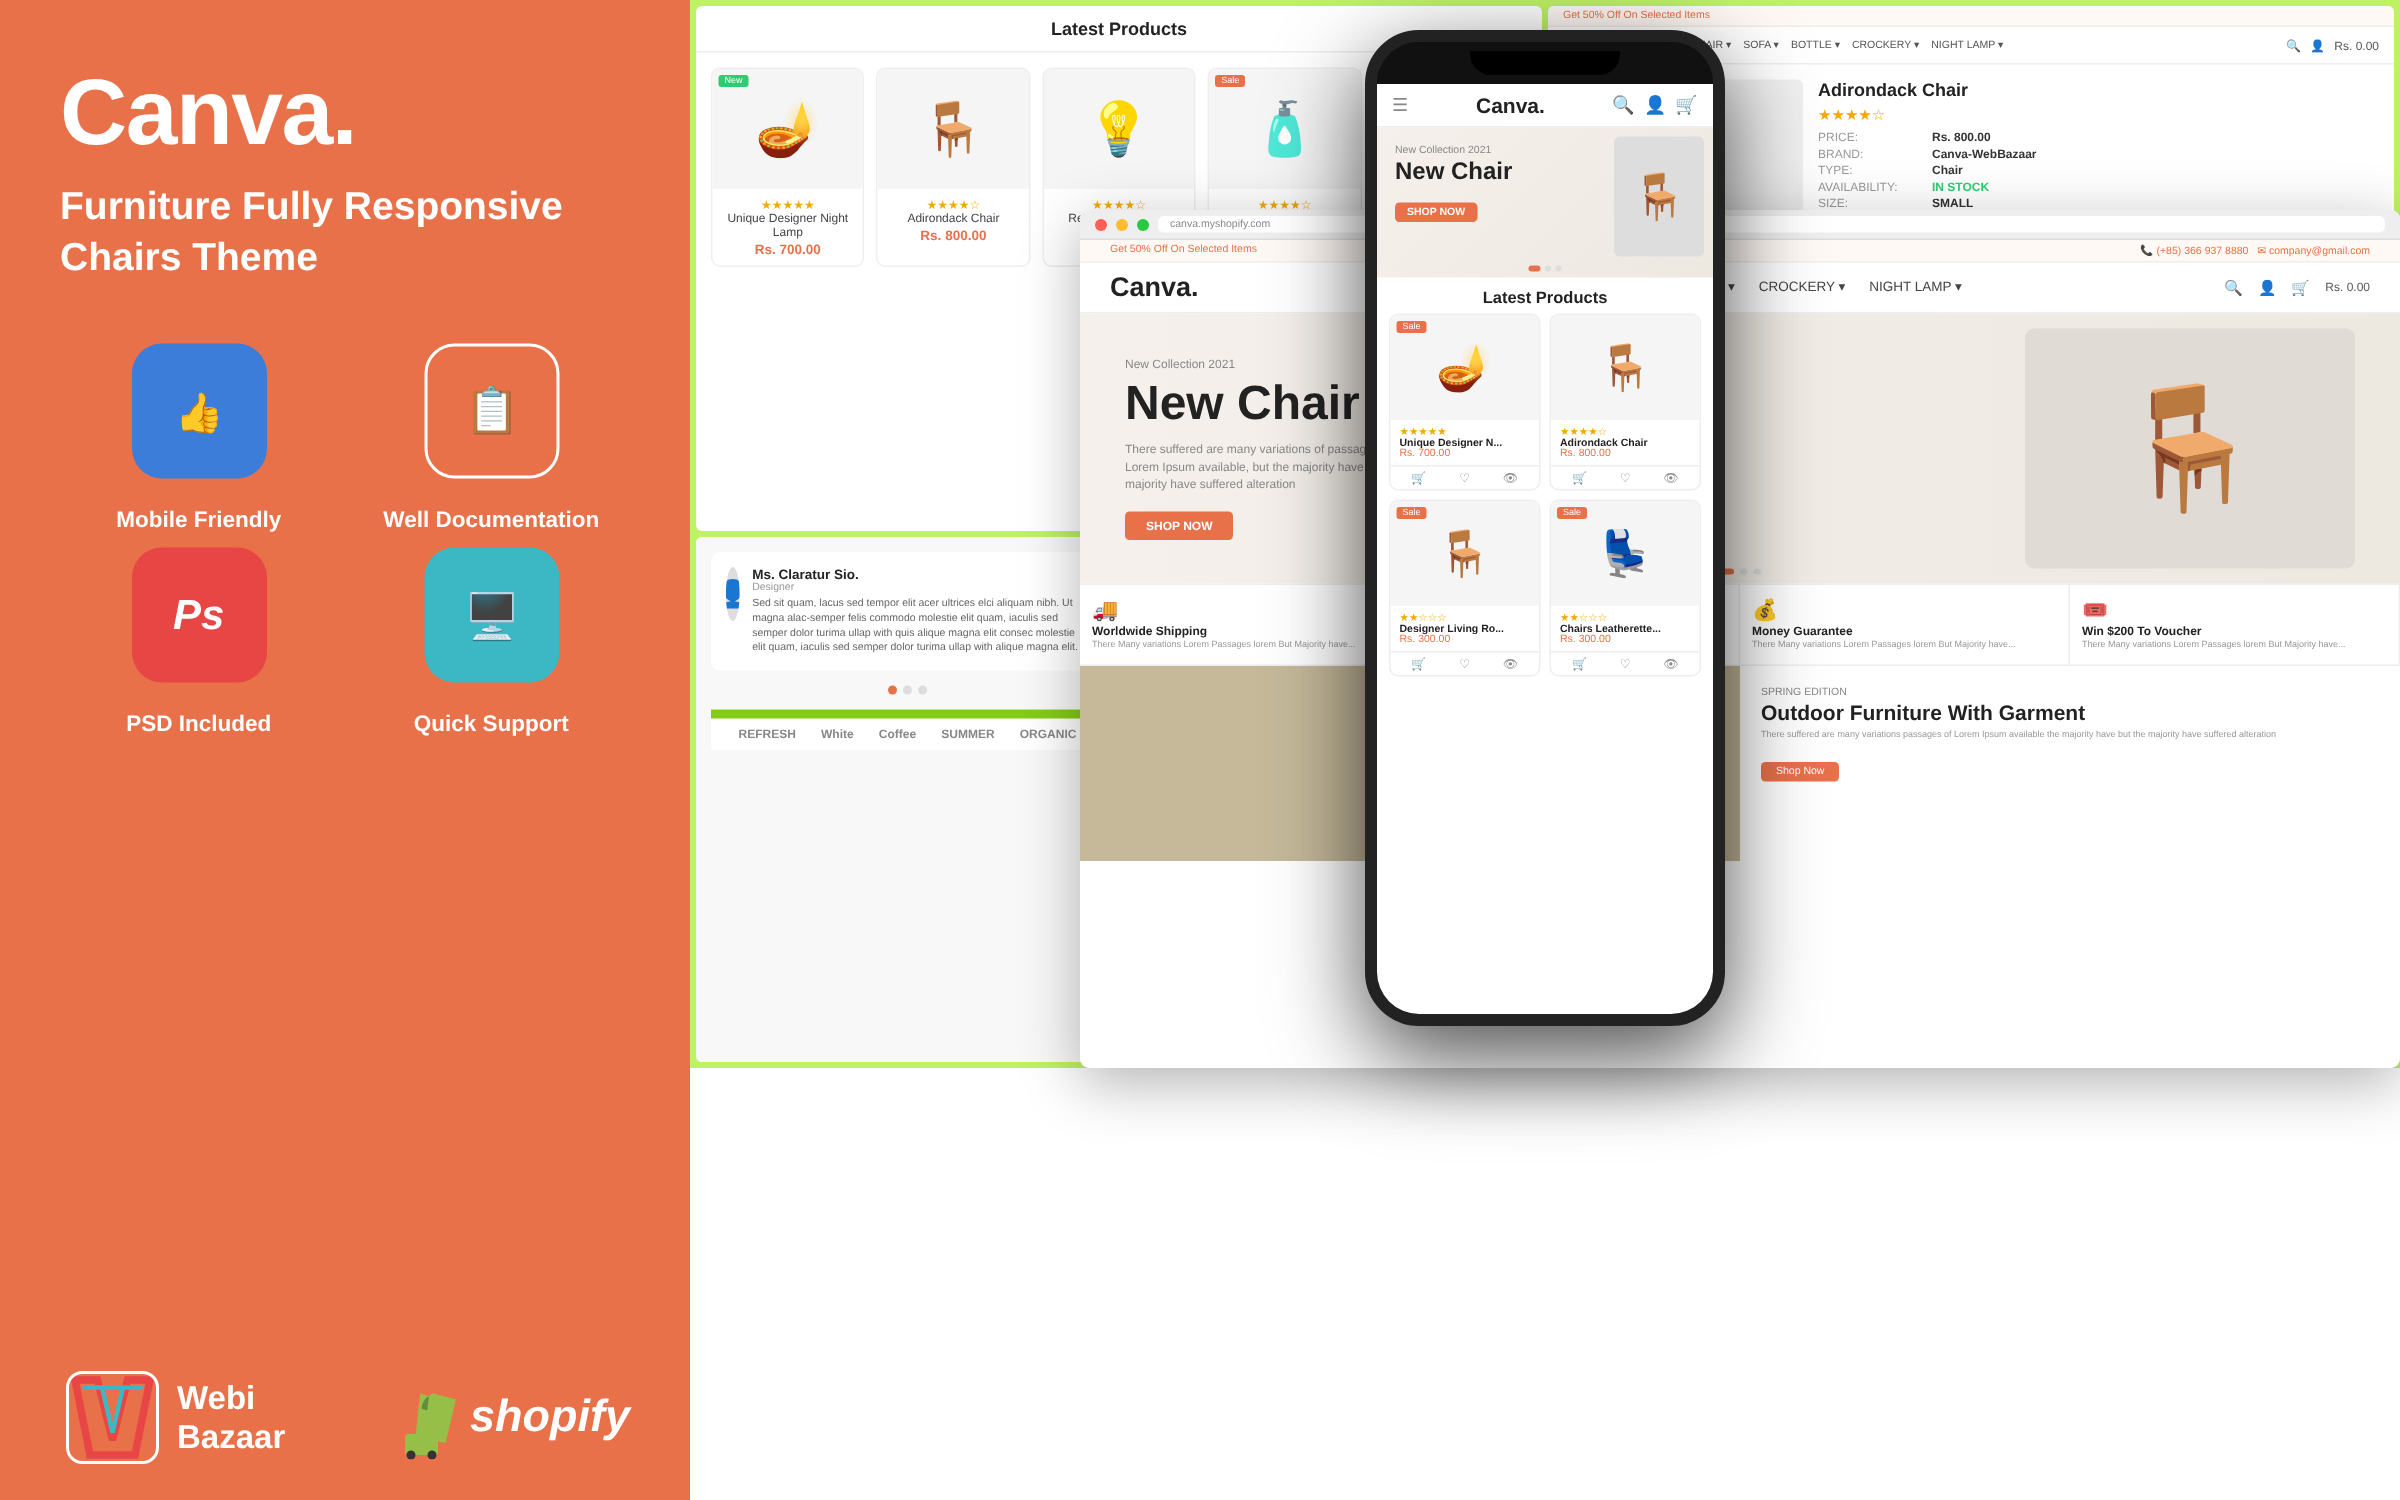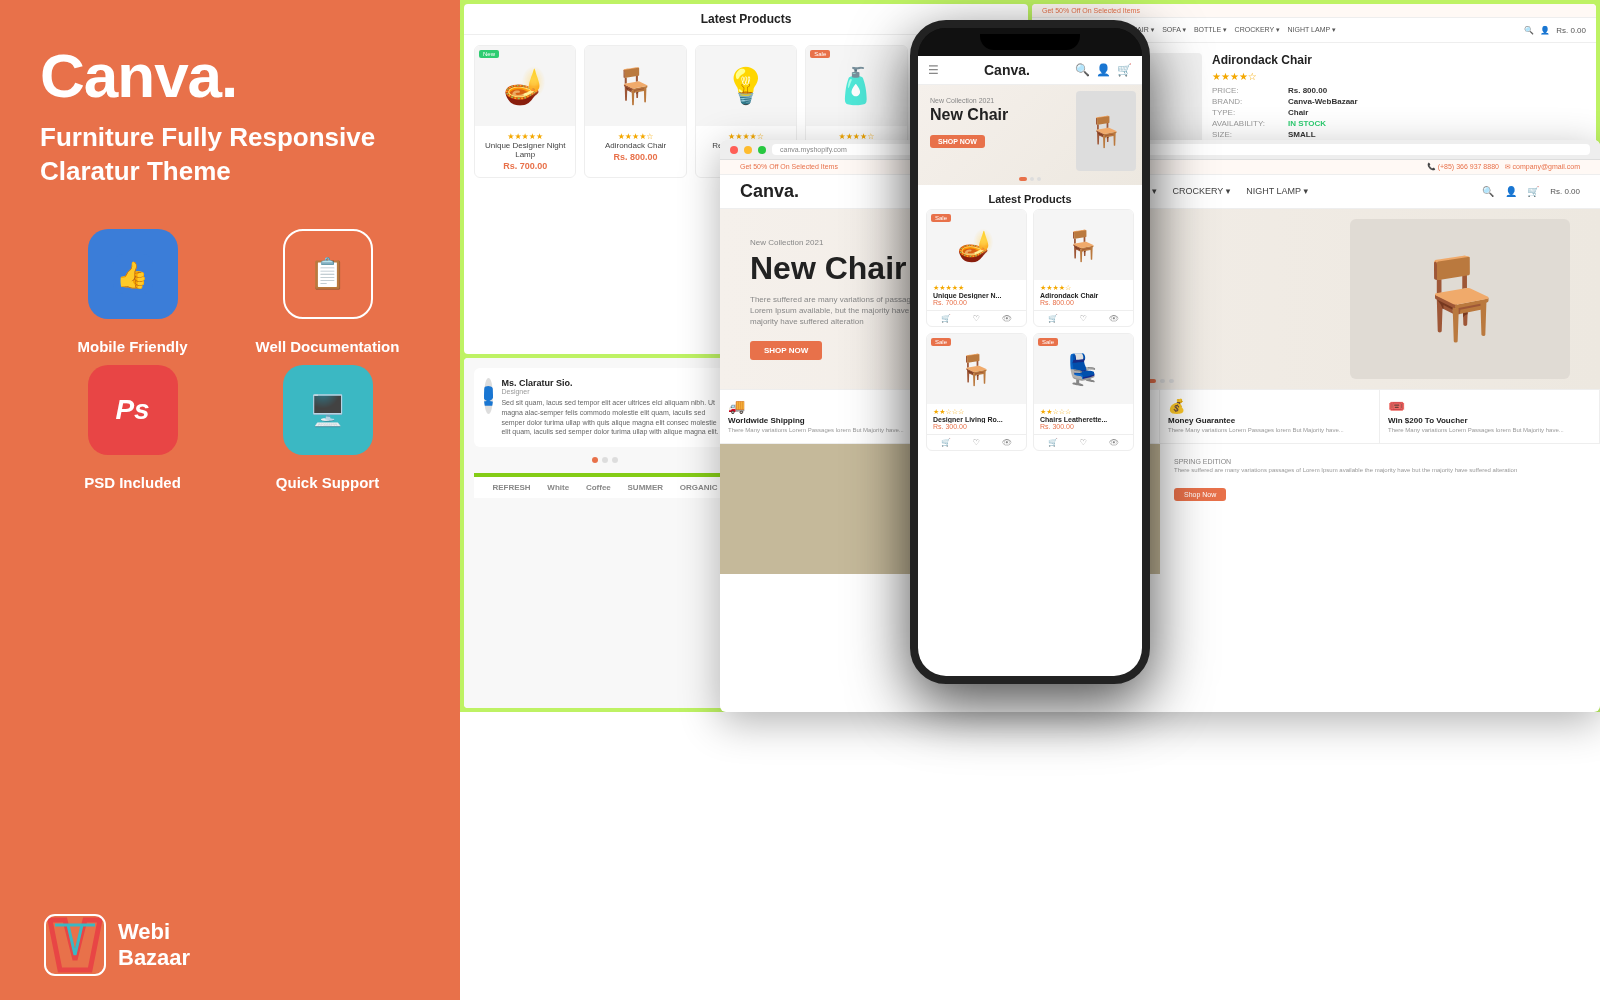--- a/index.html
+++ b/index.html
@@ -540,21 +540,21 @@
     .dcb-chair { font-size: 60px; margin-bottom: 4px; }
 
     .bottom-left-split {
       display: grid;
       grid-template-columns: 1fr 1fr;
       height: 100%;
     }
 
     .brand-logos-bar {
       background: #fff;
-      border-top: 4px solid #84cc16;
+      border-top: 6px solid #84cc16;
       padding: 6px 10px;
       display: flex;
       align-items: flex-end;
       justify-content: space-around;
       font-size: 9px;
       font-weight: 700;
       color: #555;
     }
     .br-product-list {
       display: flex;
@@ -591,21 +591,21 @@
       padding: 4px;
     }
     .dot { width: 6px; height: 6px; border-radius: 50%; background: #ddd; }
     .dot.active { background: #E8714A; }
   </style>
 </head>
 <body>
 
 <div class="left-panel">
   <div class="brand-name">Canva.</div>
-  <div class="brand-tagline">Furniture Fully Responsive Claratur Theme</div>
+  <div class="brand-tagline">Furniture Fully Responsive Chairs Theme</div>
 
   <div class="features-grid">
 
     <div class="feature-item">
       <div class="feature-icon-wrap icon-blue">
         <svg width="50" height="50" viewBox="0 0 50 50">
           <rect x="5" y="5" width="40" height="40" rx="10" fill="#3B7DD8"></rect>
           <text x="25" y="35" text-anchor="middle" font-size="26" fill="white">👍</text>
         </svg>
       </div>
@@ -645,20 +645,30 @@
         <polygon points="10,10 25,10 35,50 45,10 60,10 50,60 20,60" fill="none" stroke="#E84545" stroke-width="5"></polygon>
         <polygon points="15,15 28,15 35,45 42,15 55,15" fill="none" stroke="#3BB8C3" stroke-width="3"></polygon>
         <rect x="5" y="5" width="60" height="60" rx="10" fill="none" stroke="#fff" stroke-width="2"></rect>
       </svg>
       <div class="webi-logo-text">
         <div style="font-size:22px;font-weight:900;color:#fff;">Webi</div>
         <div style="font-size:22px;font-weight:900;color:#fff;">Bazaar</div>
       </div>
     </div>
 
+    <div class="shopify-logo">
+      <svg width="55" height="55" viewBox="0 0 55 55">
+        <path d="M40,12 C40,12 39,11 37,11 C35,11 34,13 34,13 C32,12 28,11 28,11 L25,40 L45,44 L52,15 C52,15 45,13 40,12 Z" fill="#96BF48"></path>
+        <path d="M34,13 C34,13 33,20 33,22 C31,22 29,21 29,21 C29,21 30,14 34,13 Z" fill="#5E8E3E"></path>
+        <rect x="18" y="38" width="22" height="14" rx="2" fill="#96BF48"></rect>
+        <circle cx="22" cy="52" r="3" fill="#333"></circle>
+        <circle cx="36" cy="52" r="3" fill="#333"></circle>
+      </svg>
+      <span style="font-size:30px;font-weight:700;font-style:italic;color:#fff;">shopify</span>
+    </div>
   </div>
 </div>
 
 <div class="right-panel">
 
   <div class="screenshot-panel panel-tl">
     <div class="lp-header">Latest Products</div>
     <div class="lp-products">
       <div class="lp-card">
         <div class="lp-card-img">
@@ -1024,19 +1034,20 @@
         <span class="feature-bar-icon">🎟️</span>
         <span class="feature-bar-title">Win $200 To Voucher</span>
         <span class="feature-bar-desc">There Many variations Lorem Passages lorem But Majority have...</span>
       </div>
     </div>
 
     <div class="spring-section">
       <div class="spring-img">🪑</div>
       <div class="spring-content">
         <div class="spring-label">SPRING EDITION</div>
+        <div class="spring-title">Outdoor Furniture With Garment</div>
         <div class="spring-desc">There suffered are many variations passages of Lorem Ipsum available the majority have but the majority have suffered alteration</div>
         <div class="spring-btn">Shop Now</div>
       </div>
     </div>
   </div>
 
 </div>
 
 </body></html>

